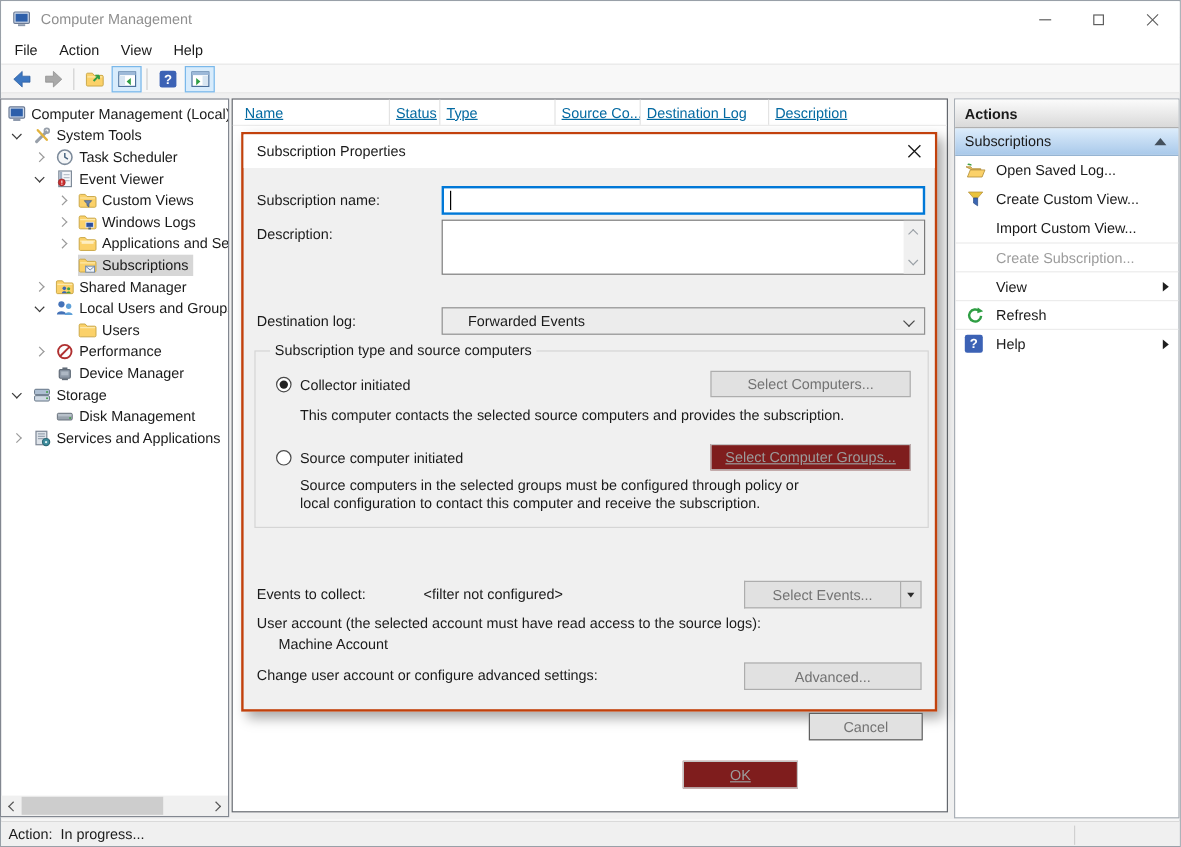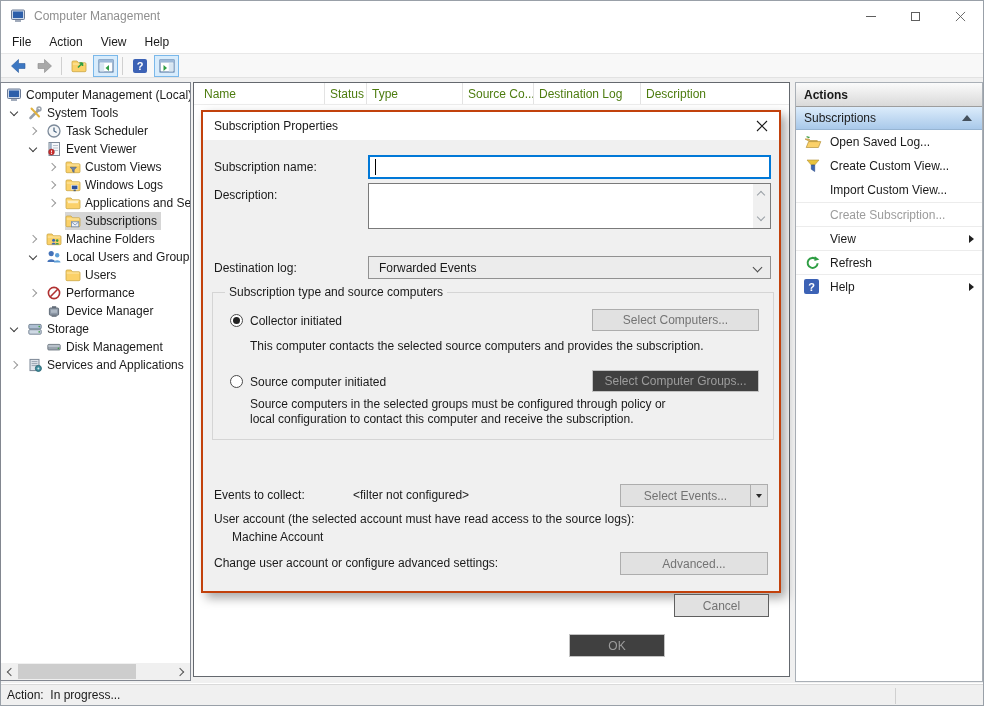--- a/index.html
+++ b/index.html
@@ -57,21 +57,21 @@
   .hs-arrow { width: 17px; height: 17px; display: flex; align-items: center; justify-content: center; flex: 0 0 17px; }
   .hs-chl { width: 6px; height: 6px; border-left: 1.4px solid #555; border-bottom: 1.4px solid #555; transform: rotate(45deg); margin-left: 3px; }
   .hs-chr { width: 6px; height: 6px; border-right: 1.4px solid #555; border-top: 1.4px solid #555; transform: rotate(45deg); margin-right: 3px; }
   .hs-thumb { position: absolute; left: 17px; top: 1px; width: 118px; height: 15px; background: #cdcdcd; }
   .hs-arrow.right { position: absolute; right: 0; }
 
   
   .list-pane { position: absolute; left: 193px; top: 82px; width: 597px; height: 595px;
     background: #fff; border: 1px solid #64686e; }
   .list-header { display: flex; height: 22px; border-bottom: 1px solid #ececec; }
-  .col { display: flex; align-items: center; padding-left: 5px; border-right: 1px solid #e3e3e3; overflow: hidden; white-space: nowrap; color: #4d7c0f; }
+  .col { display: flex; align-items: center; padding-left: 5px; border-right: 1px solid #e3e3e3; overflow: hidden; white-space: nowrap; color: #0369a1; text-decoration: underline; }
   .col-name { width: 131px; padding-left: 10px; } .col-status { width: 42px; } .col-type { width: 96px; }
   .col-source { width: 71px; } .col-dest { width: 107px; } .col-desc { flex: 1; border-right: none; }
 
   
   .actions-pane { position: absolute; left: 795px; top: 82px; width: 188px; height: 600px;
     background: #fff; border: 1px solid #a9afb6; }
   .actions-title { height: 24px; display: flex; align-items: center; padding-left: 8px; font-weight: bold;
     background: linear-gradient(#fbfbfb, #d9d9d9); border-bottom: 1px solid #9d9d9d; }
   .actions-group { height: 23px; display: flex; align-items: center; padding: 0 10px 0 8px;
     background: linear-gradient(var(--actions-group-top), var(--actions-group-bottom)); border-bottom: 1px solid #96b4d2; }
@@ -98,31 +98,31 @@
 
   .input-name { left: 165px; top: 15px; width: 403px; height: 24px; background: #fff;
     border: 2px solid var(--accent); font: 12px "Liberation Sans", sans-serif; padding-left: 4px; outline: none; }
   .caret { left: 172px; top: 19px; width: 1px; height: 16px; background: #000; }
   .desc-box { left: 165px; top: 43px; width: 403px; height: 46px; background: #fff; border: 1px solid #7a7a7a; }
   .desc-scroll { position: absolute; right: 0; top: 0; width: 17px; height: 100%; background: #f0f0f0; }
   .sc-up, .sc-dn { position: absolute; left: 5px; width: 6px; height: 6px; }
   .sc-up { top: 8px; border-left: 1.4px solid #9aa0a6; border-top: 1.4px solid #9aa0a6; transform: rotate(45deg); }
   .sc-dn { bottom: 8px; border-right: 1.4px solid #9aa0a6; border-bottom: 1.4px solid #9aa0a6; transform: rotate(45deg); }
   .combo { left: 165px; top: 116px; width: 403px; height: 23px; background: #ececec; border: 1px solid #919191;
-    display: flex; align-items: center; padding-left: 10px; }
+    display: flex; align-items: center; padding-left: 21px; }
   .combo-chev { position: absolute; right: 9px; top: 7px; width: 7px; height: 7px;
     border-right: 1.4px solid #4a4a4a; border-bottom: 1.4px solid #4a4a4a; transform: rotate(45deg); }
 
   .groupbox { left: 9px; top: 152px; width: 562px; height: 148px; border: 1px solid #d5d5d5; }
   .glabel { position: absolute; top: -8px; left: 12px; background: #f0f0f0; padding: 0 4px; line-height: 15px; }
   .radio { position: absolute; width: 13px; height: 13px; border: 1px solid #4a4a4a; border-radius: 50%; background: #fff; }
   .radio.on::after { content: ""; display: block; width: 7px; height: 7px; margin: 2px; border-radius: 50%; background: #222; }
 
   .btn { font: 12px "Liberation Sans", sans-serif; background: #e1e1e1; border: 1px solid #adadad; color: #737373; }
-  .btn.disabled { background: #404040; border-color: #c3c3c3; color: var(--disabled-text); }
+  .btn.disabled { background: #7f1d1d; border-color: #c3c3c3; color: var(--disabled-text); text-decoration: underline; }
   .btn-computers { left: 379px; top: 16px; width: 167px; height: 22px; }
   .btn-groups { left: 379px; top: 77px; width: 167px; height: 22px; }
   .split-btn { left: 417px; top: 344px; width: 148px; height: 23px; display: flex; }
   .split-main { flex: 1; border-right: none; }
   .split-arrow { width: 18px; background: #e1e1e1; border: 1px solid #adadad; display: flex; align-items: center; justify-content: center; }
   .dd-tri { width: 0; height: 0; border-left: 3.5px solid transparent; border-right: 3.5px solid transparent; border-top: 4px solid #2a2a2a; }
   .btn-advanced { left: 417px; top: 412px; width: 148px; height: 23px; }
   .btn-ok { left: 366px; top: 454px; width: 96px; height: 23px; margin-top: 40px; }
   .btn-cancel { left: 471px; top: 454px; width: 95px; height: 23px; border-color: #5f5f5f; }
 
@@ -413,21 +413,21 @@
       </span>
   </div>
   <div class="titem lv2">
     <span class="chev-box">
         <span class="chev c"></span>
       </span>
     <span class="hl">
         <svg class="ti">
           <use href="#ic-folder-shared"></use>
         </svg>
-        <span class="tlabel">Machine Folders</span>
+        <span class="tlabel">Shared Manager</span>
       </span>
   </div>
   <div class="titem lv2">
     <span class="chev-box">
         <span class="chev e"></span>
       </span>
     <span class="hl">
         <svg class="ti">
           <use href="#ic-users"></use>
         </svg>

